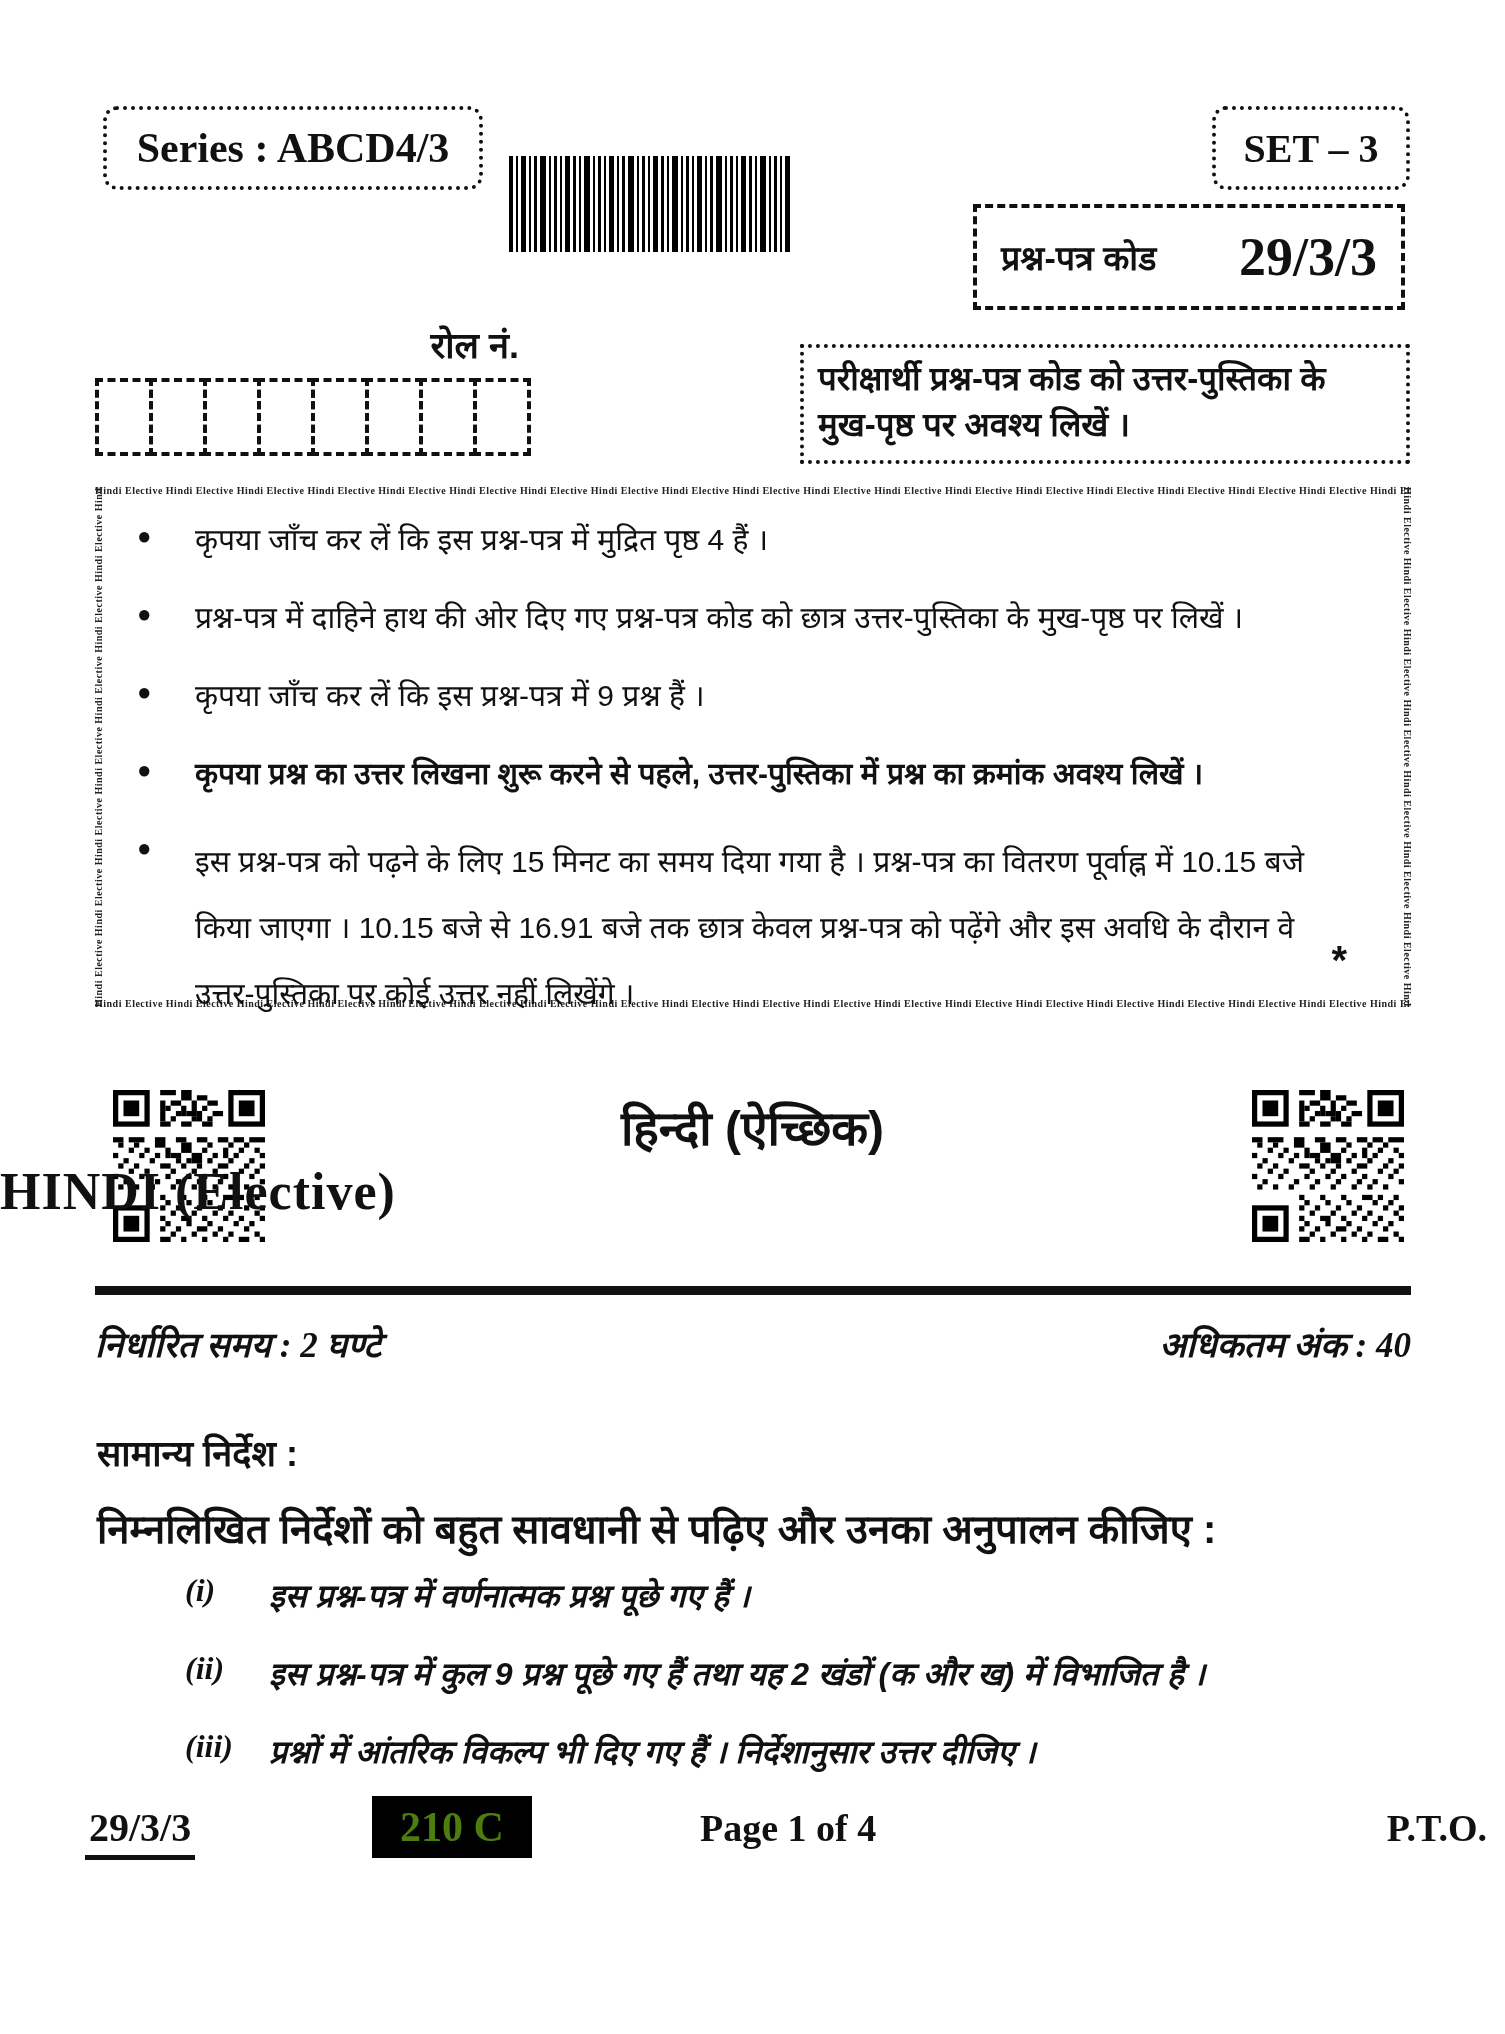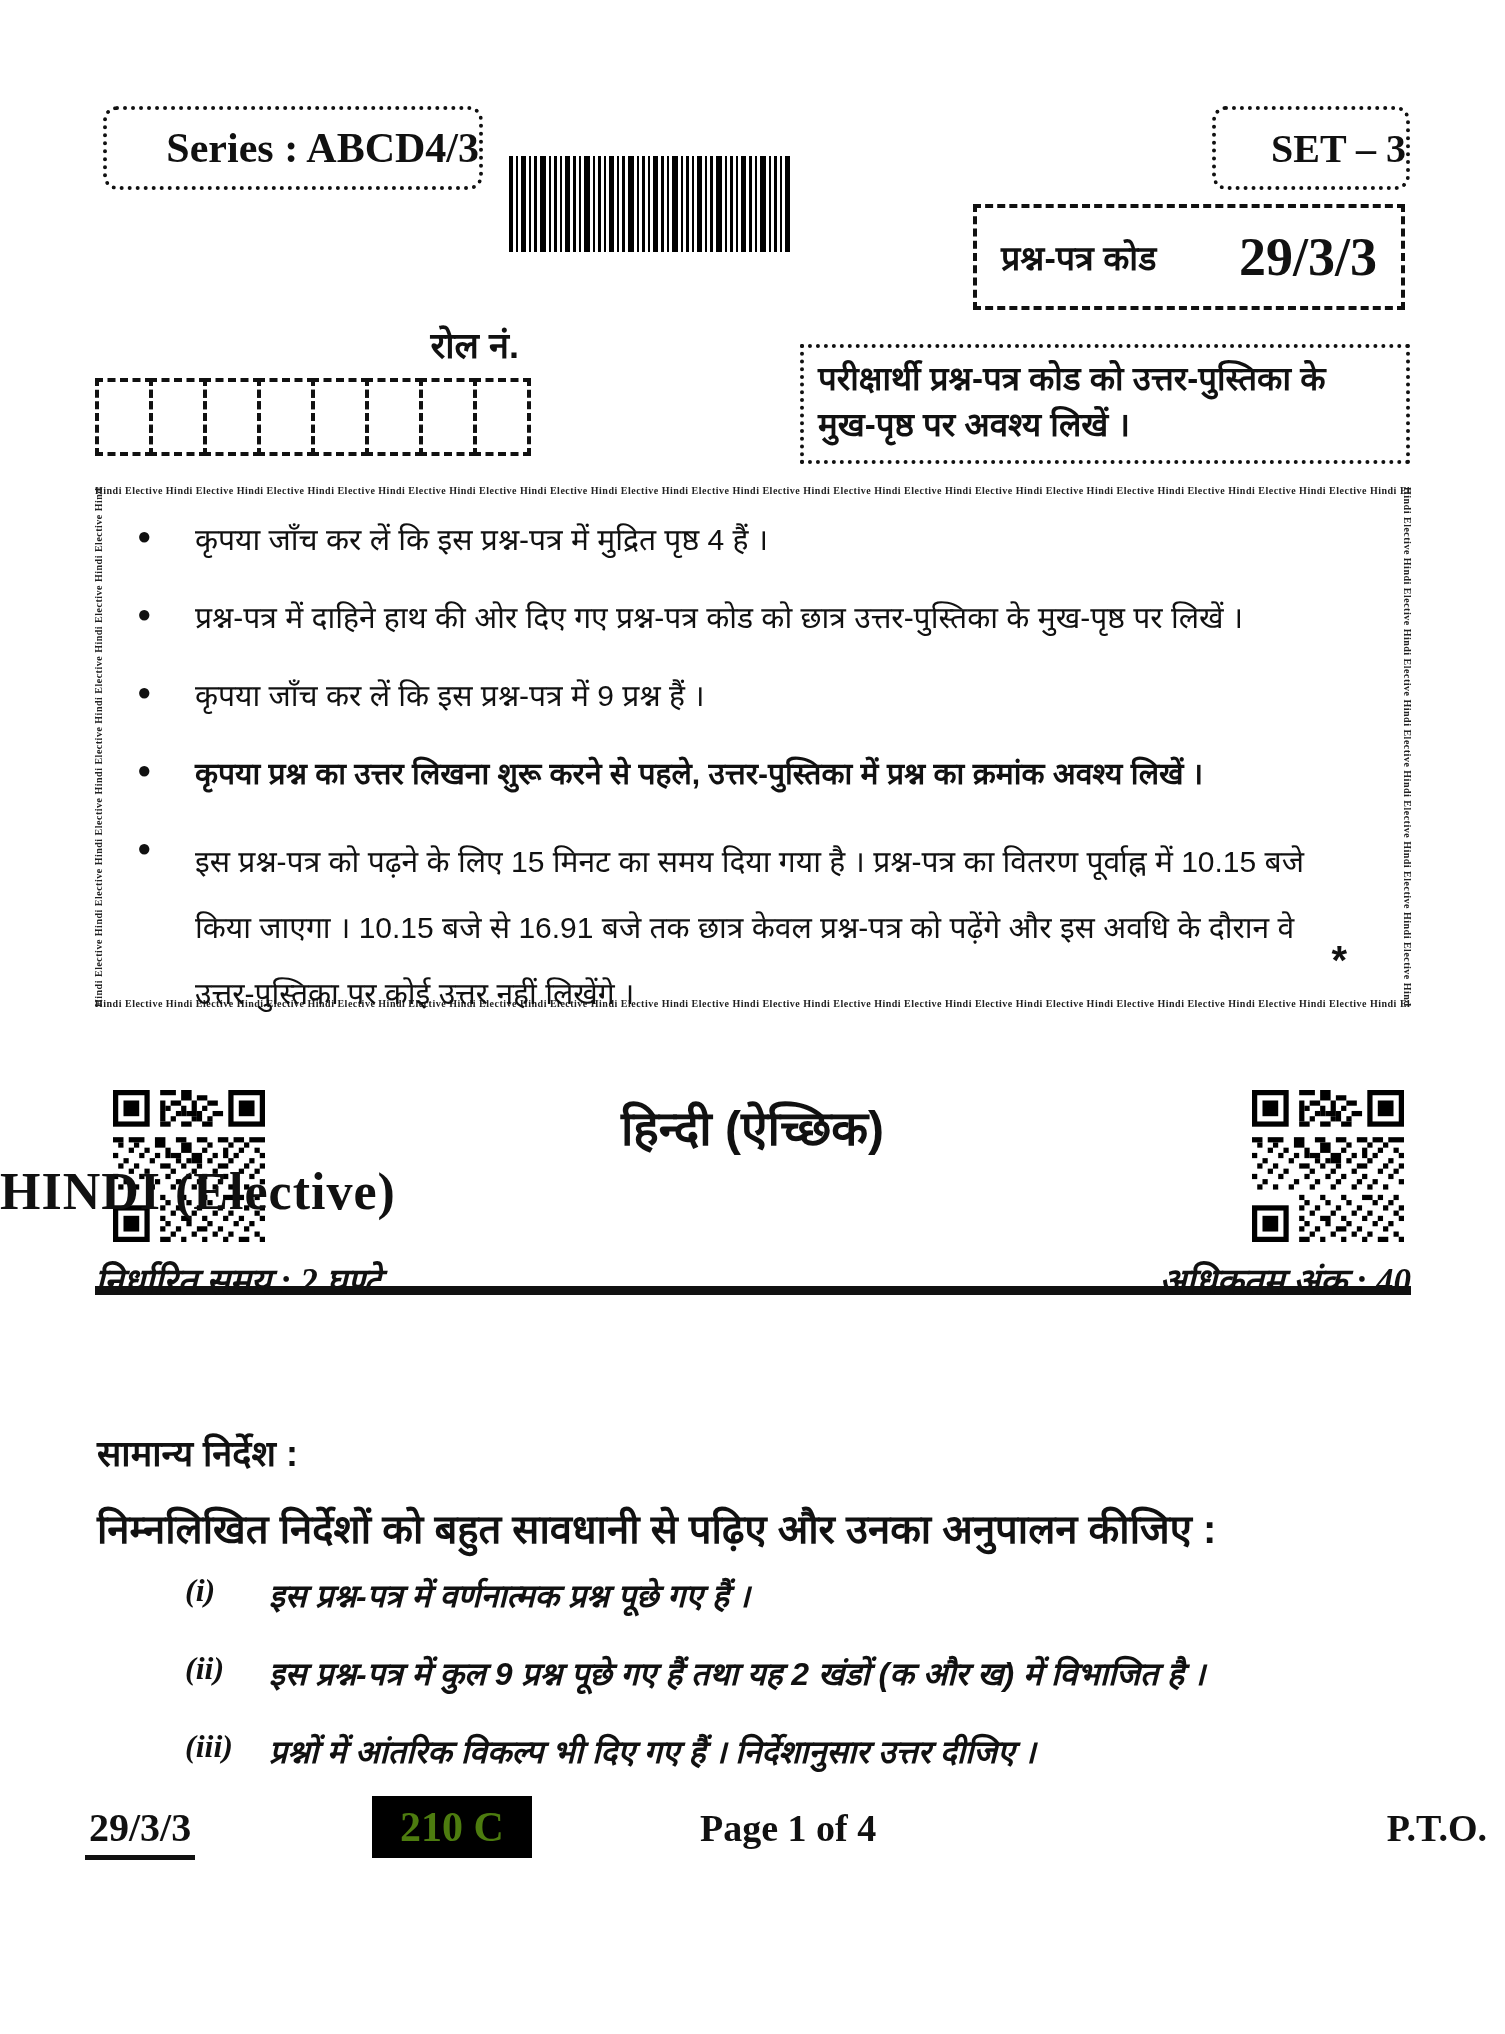--- a/index.html
+++ b/index.html
@@ -7,21 +7,21 @@
     position:relative; width:1505px; height:2034px; margin:0 auto;
     background:#ffffff; color:#111;
     font-family:"Liberation Sans", sans-serif;
     overflow:hidden;
   }
 
   
   .corner-box {
     position:absolute; border:4px dotted #111; border-radius:14px;
     font-family:"Liberation Serif", serif; font-weight:bold;
-    display:flex; align-items:center; justify-content:flex-end;
+    display:flex; align-items:center; justify-content:center;
   }
   .series-box { left:103px; top:106px; width:372px; height:76px; font-size:42px; }
   .set-box    { left:1212px; top:106px; width:190px; height:76px; font-size:40px; }
 
   .barcode { position:absolute; left:505px; top:156px; width:290px; height:96px; }
 
   .paper-code-box {
     position:absolute; left:973px; top:204px; width:432px; height:106px;
     border:4px dashed #111; box-sizing:border-box;
     display:flex; align-items:center; justify-content:space-between; padding:0 24px;
@@ -68,21 +68,21 @@
   .qr.right { left:1252px; }
 
   .title-hi { position:absolute; left:0; top:1094px; width:100%; text-align:center;
               font-size:48px; font-weight:bold; }
   .title-en { position:absolute; left:0; top:1162px; width:100%; 
               font-family:"Liberation Serif", serif; font-size:52px; font-weight:bold;
               letter-spacing:1px; }
 
   .rule { position:absolute; left:95px; top:1286px; width:1316px; height:9px; background:#111; }
 
-  .meta { position:absolute; left:95px; top:1256px; width:1316px;
+  .meta { position:absolute; left:95px; top:1320px; width:1316px;
           display:flex; justify-content:space-between;
           font-family:"Liberation Serif", serif; font-style:italic; font-weight:bold; font-size:35px; }
 
   .gen-heading { position:absolute; left:97px; top:1428px; font-size:36px; font-weight:bold; }
   .gen-sub { position:absolute; left:97px; top:1500px; font-size:40px; font-weight:bold; }
 
   .items { position:absolute; left:185px; top:1572px; right:130px; }
   .item { display:flex; margin-bottom:30px; font-size:32px; font-style:italic; font-weight:bold; }
   .item-num { width:84px; flex:none; font-family:"Liberation Serif", serif; }
   .item-text { flex:1; line-height:1.5; }

